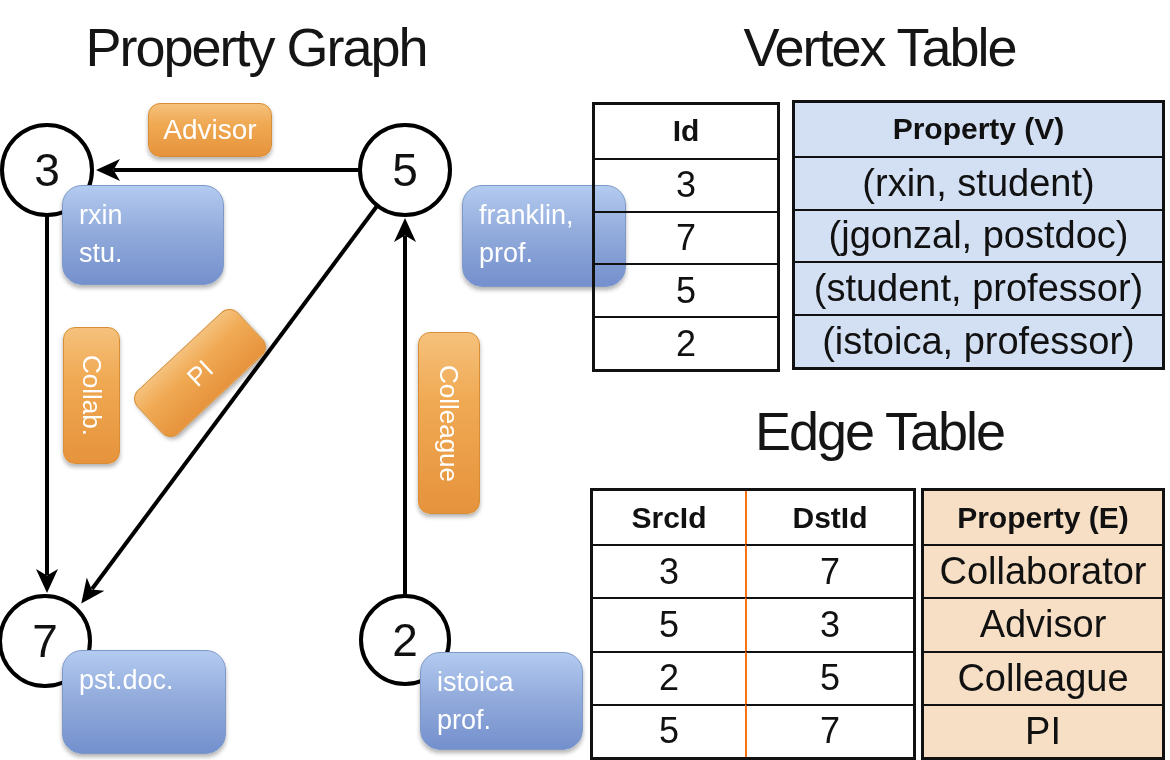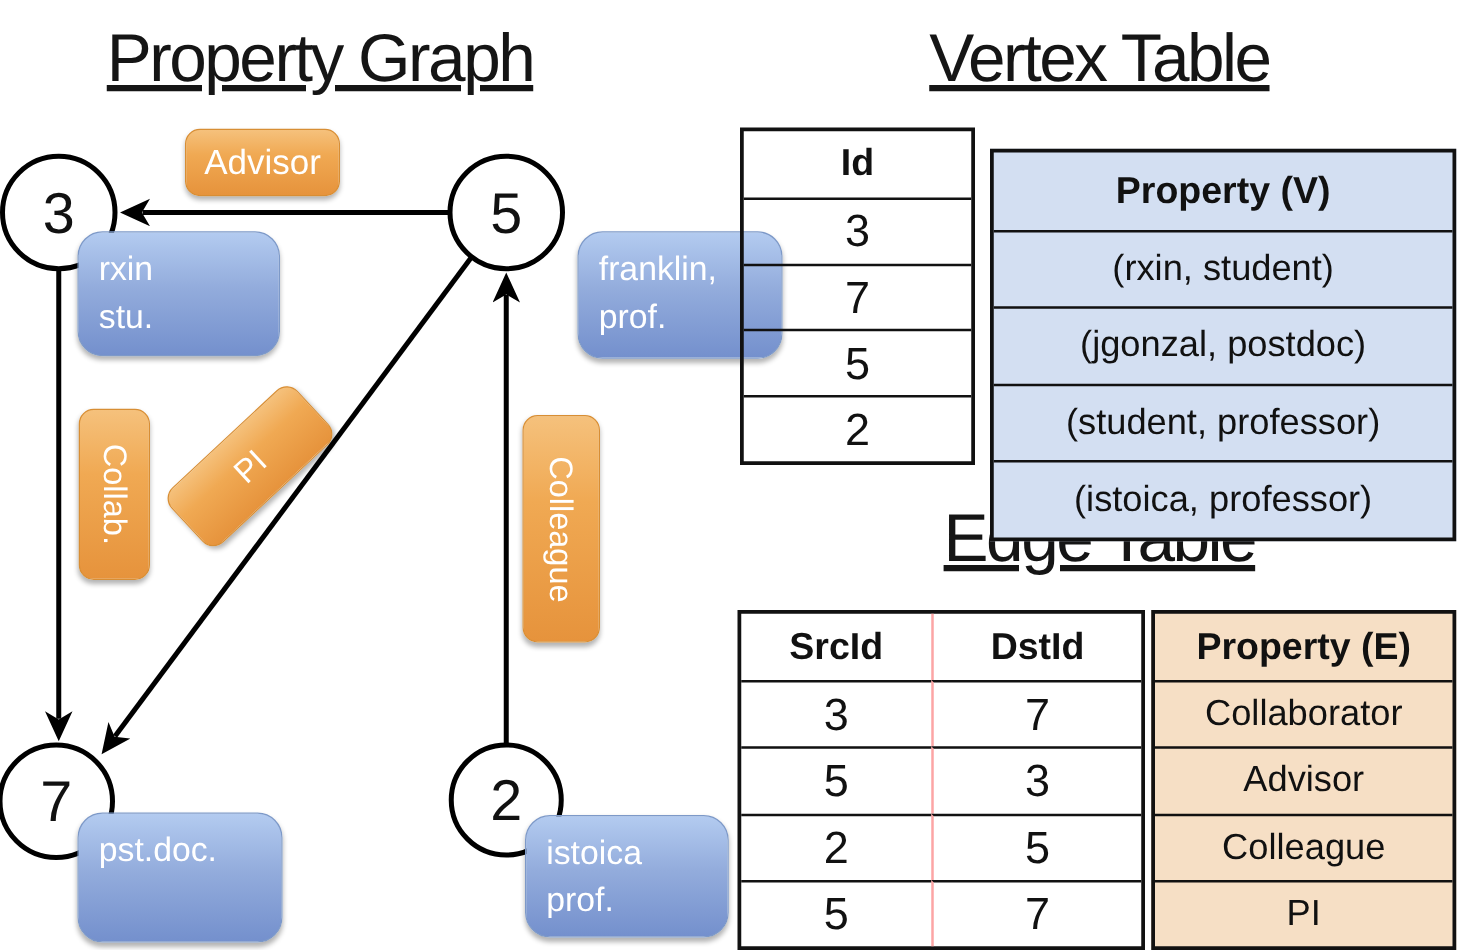--- a/index.html
+++ b/index.html
@@ -1,21 +1,21 @@
 <!DOCTYPE html>
 <html><head>
 <meta charset="utf-8">
 <style>
   html,body{margin:0;padding:0;background:#ffffff;}
   .stage{position:relative;width:1170px;height:760px;background:#ffffff;overflow:hidden;
          font-family:"Liberation Sans", sans-serif;color:#111;}
 
   
   .big-title{position:absolute;font-size:54px;letter-spacing:-2px;color:#151515;
-             text-align:center;white-space:nowrap;text-decoration:underline;}
+             text-align:center;white-space:nowrap;}
 
   
   .graph-svg{position:absolute;left:0;top:0;}
 
   .vnum{position:absolute;display:flex;align-items:center;justify-content:center;
         font-size:46px;color:#111;}
 
   
   .elabel{position:absolute;display:flex;align-items:center;justify-content:center;
           background:linear-gradient(180deg,#f5c17c 0%,#f0a953 38%,#e6933c 100%);
@@ -26,25 +26,25 @@
 
   
   .vprop{position:absolute;background:linear-gradient(180deg,#b3cbf0 0%,#93acdc 45%,#7490cd 100%);
          border:1px solid #7d99c8;border-radius:20px;
          box-shadow:0 3px 4px rgba(0,0,0,0.30);
          color:#ffffff;font-size:27px;line-height:1.42;padding:10px 8px 0 16px;}
 
   
   .tcol{position:absolute;border:3px solid #111;box-sizing:border-box;display:grid;}
   .tcell{display:flex;align-items:center;justify-content:center;
-         border-top:2px solid #111;box-sizing:border-box;font-size:29px;}
+         border-top:2px solid #111;box-sizing:border-box;font-size:38px;}
   .tcell.first{border-top:none;}
   .tcell.hdr{font-weight:bold;font-size:30px;}
   .tcell.num{font-size:36px;}
-  .tcell.colsep{border-left:2px solid #fca5a5;}
+  .tcell.colsep{border-left:2px solid #f97316;}
   .fill-vertex{background:#d3dff2;}
   .fill-edge{background:#f6dfc5;}
 </style>
 </head>
 <body>
 
 <div class="stage">
 
   <div class="big-title" style="left:0;top:16px;width:512px;">Property Graph</div>
   <div class="big-title" style="left:592px;top:16px;width:575px;">Vertex Table</div>
@@ -102,21 +102,21 @@
     <div>prof.</div>
   </div>
 
   <div class="tcol" style="left:592px;top:102px;width:188px;height:270px;grid-template-rows:repeat(5,1fr);">
     <div class="tcell hdr first">Id</div>
     <div class="tcell num">3</div>
     <div class="tcell num">7</div>
     <div class="tcell num">5</div>
     <div class="tcell num">2</div>
   </div>
-  <div class="tcol fill-vertex" style="left:792px;top:119px;width:373px;height:314px;grid-template-rows:repeat(5,1fr);">
+  <div class="tcol fill-vertex" style="left:792px;top:100px;width:373px;height:270px;grid-template-rows:repeat(5,1fr);">
     <div class="tcell hdr first">Property (V)</div>
     <div class="tcell">(rxin, student)</div>
     <div class="tcell">(jgonzal, postdoc)</div>
     <div class="tcell">(student, professor)</div>
     <div class="tcell">(istoica, professor)</div>
   </div>
 
   <div class="tcol" style="left:590px;top:488px;width:326px;height:272px;grid-template-rows:repeat(5,1fr);grid-template-columns:152px 1fr;">
     <div class="tcell hdr first">SrcId</div>
     <div class="tcell hdr first colsep">DstId</div>

